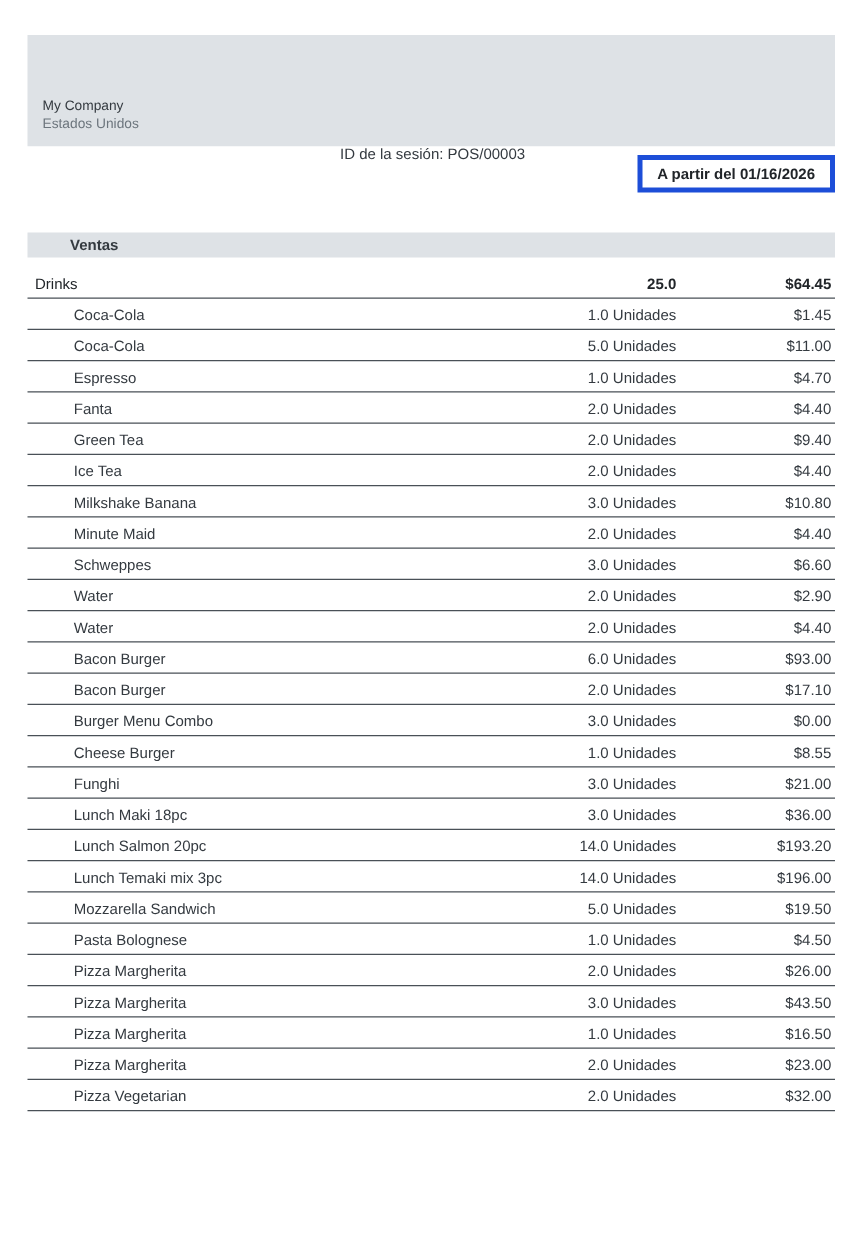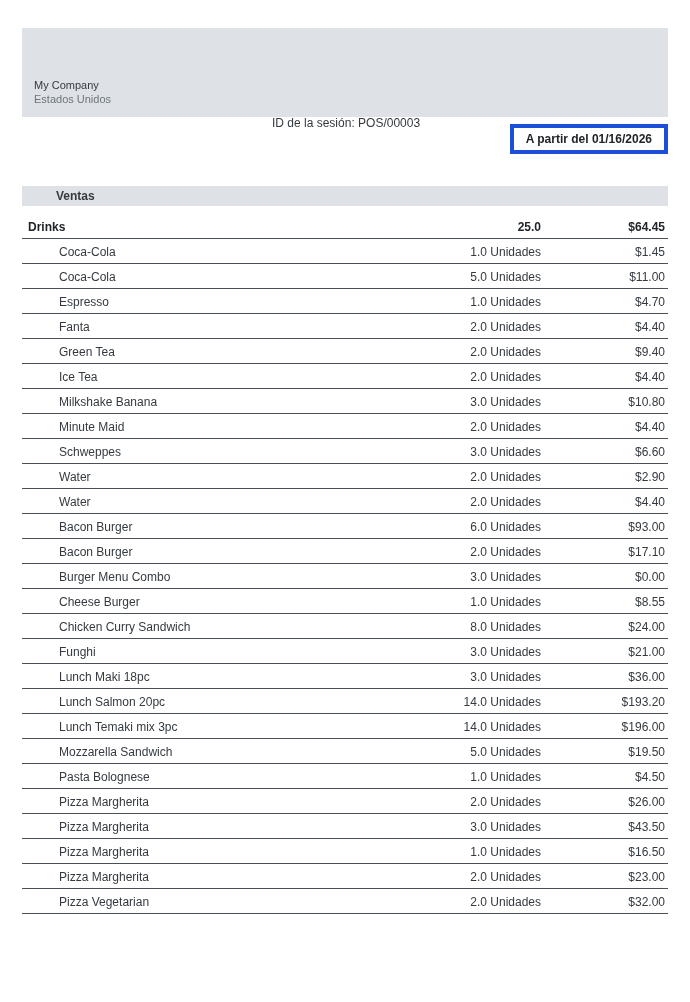--- a/index.html
+++ b/index.html
@@ -92,21 +92,21 @@
       font-size: 12px;
       color: #343a40;
     }
     .row .name {
       position: absolute;
       left: 37px;
       top: 6px;
     }
     .row.cat .name {
       left: 6px;
-      font-weight: bold;
+      font-weight: normal;
       color: #212529;
       text-align: center;
     }
     .row .qty {
       position: absolute;
       right: 127px;
       top: 6px;
       text-align: center;
     }
     .row .amt {
@@ -212,25 +212,20 @@
       <span class="name">Burger Menu Combo</span>
       <span class="qty">3.0 Unidades</span>
       <span class="amt">$0.00</span>
     </div>
     <div class="row">
       <span class="name">Cheese Burger</span>
       <span class="qty">1.0 Unidades</span>
       <span class="amt">$8.55</span>
     </div>
     <div class="row">
-      <span class="name">Chicken Curry Sandwich</span>
-      <span class="qty">8.0 Unidades</span>
-      <span class="amt">$24.00</span>
-    </div>
-    <div class="row">
       <span class="name">Funghi</span>
       <span class="qty">3.0 Unidades</span>
       <span class="amt">$21.00</span>
     </div>
     <div class="row">
       <span class="name">Lunch Maki 18pc</span>
       <span class="qty">3.0 Unidades</span>
       <span class="amt">$36.00</span>
     </div>
     <div class="row">

